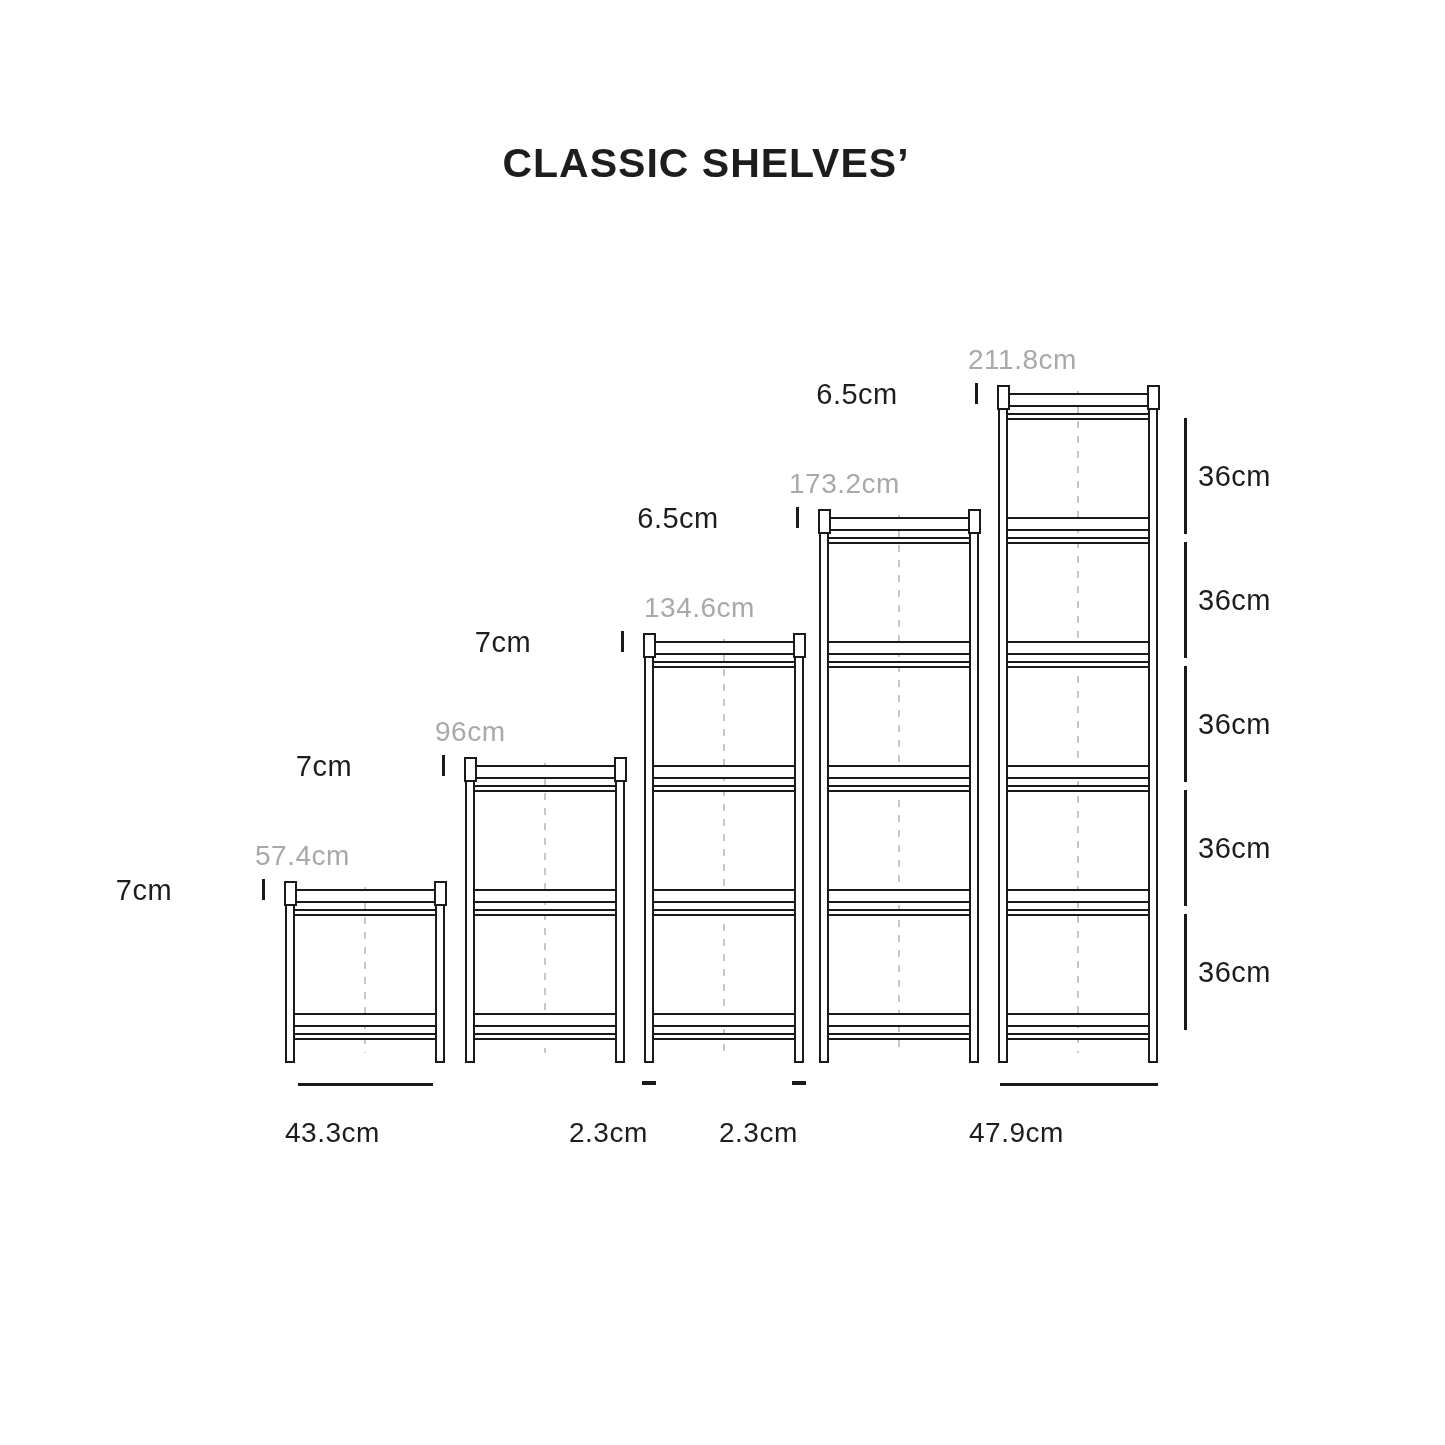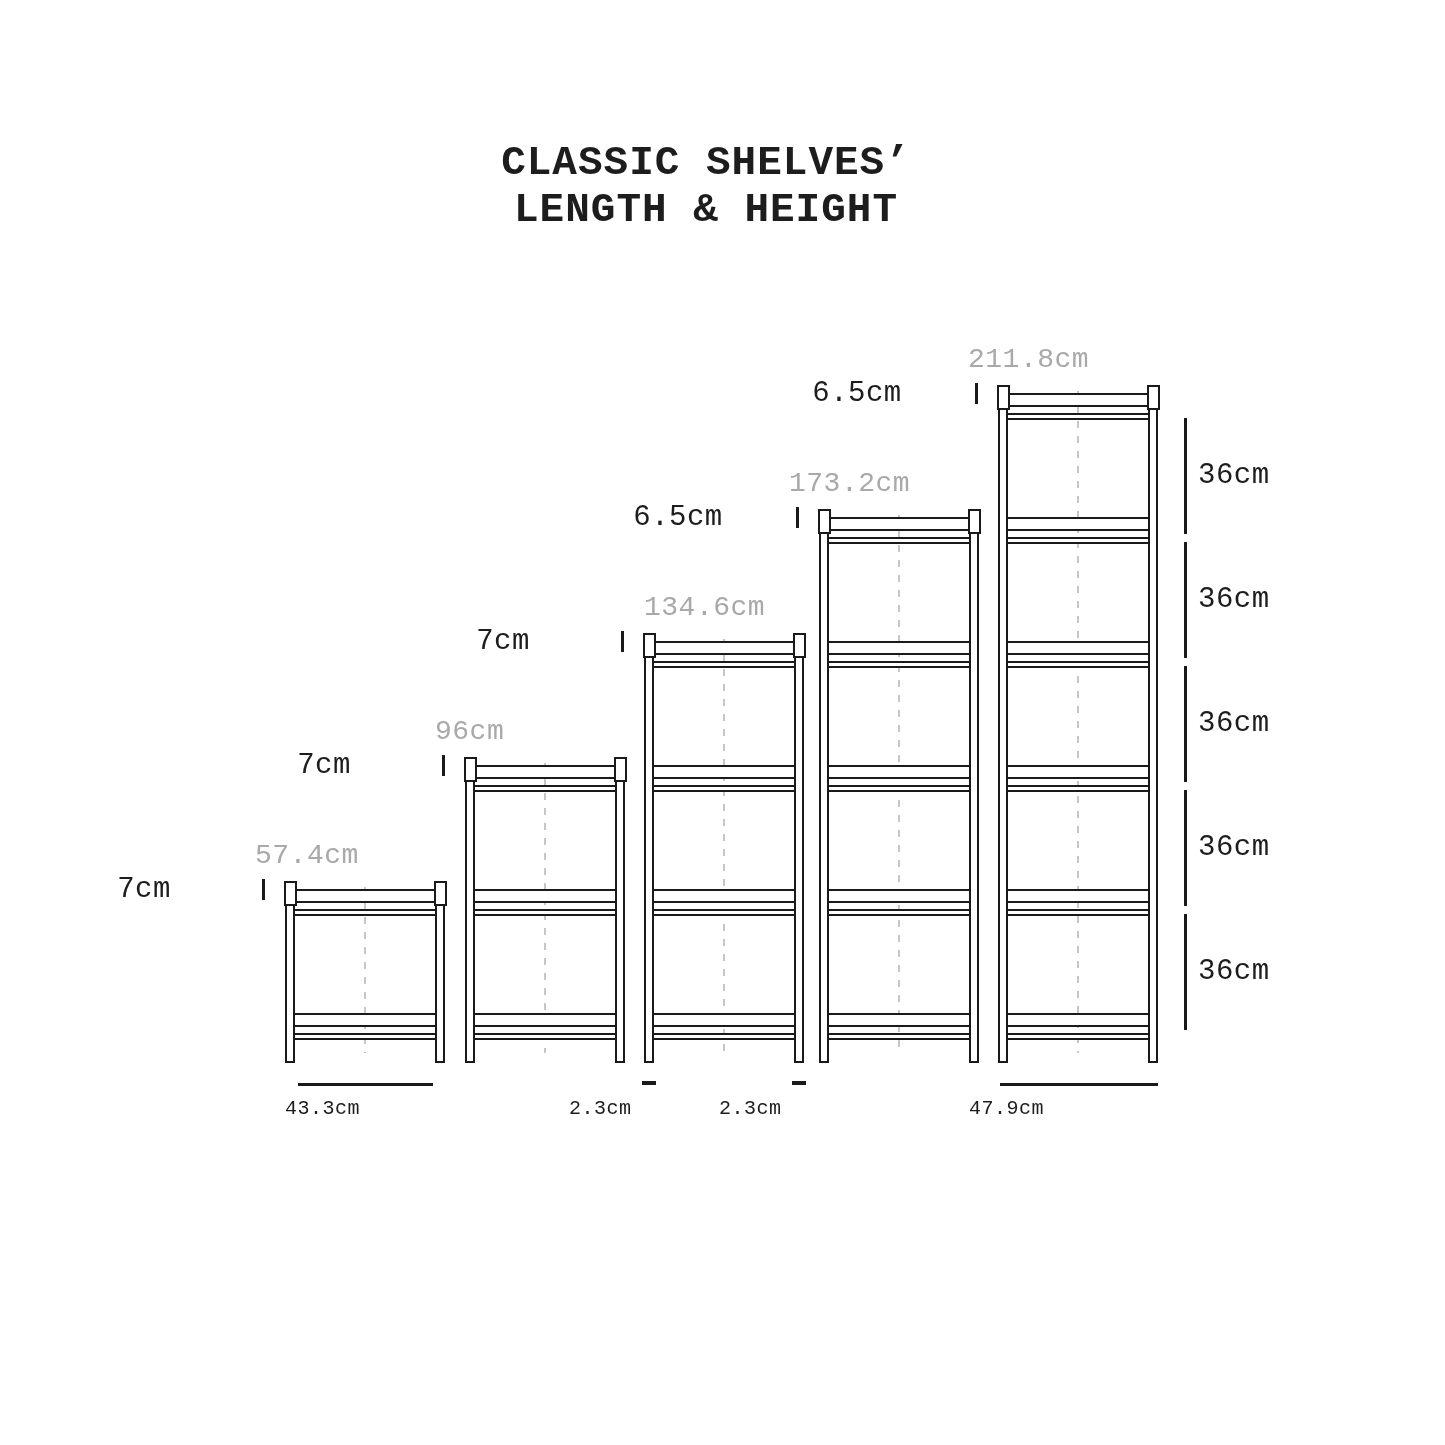--- a/index.html
+++ b/index.html
@@ -1,42 +1,41 @@
 <!DOCTYPE html>
 <html><head>
 <meta charset="utf-8">
 <style>
   html,body{margin:0;padding:0;background:#fff;}
   .canvas{
     position:relative;width:1445px;height:1445px;background:var(--bg,#ffffff);
-    font-family:Liberation Mono, monospace;overflow:hidden;
+    font-family:Liberation Sans, sans-serif;overflow:hidden;
   }
   .title{
     position:absolute;left:706px;top:140px;transform:translateX(-50%);
     text-align:center;font-weight:700;font-size:41px;line-height:47px;
     letter-spacing:1px;color:var(--ink,#1d1d1d);white-space:nowrap;
   }
   .outline{position:absolute;box-sizing:border-box;background:#fff;border:2px solid var(--line,#1a1a1a);}
   .hline{position:absolute;box-sizing:border-box;background:var(--line,#1a1a1a);}
   .dashv{position:absolute;width:2px;
     background:repeating-linear-gradient(180deg,var(--dash,#c6c6c6) 0 7px,transparent 7px 15px);}
   .lbl{position:absolute;font-size:29px;line-height:30px;height:30px;
     color:var(--ink,#1d1d1d);letter-spacing:.5px;white-space:nowrap;}
   .lbl.gray{color:var(--gray,#a9a9a9);font-size:28px;}
   .lbl.right{text-align:center;}
   .lbl.center{}
-  .lbl.small{font-size:20px;}
+  .lbl.small{font-size:28px;margin-top:24px;}
 </style>
 </head>
 <body>
 
 <div class="canvas" id="canvas" style="--bg: #ffffff; --ink: #1d1d1d; --line: #1a1a1a; --gray: #a9a9a9; --dash: #c6c6c6;">
   <div class="title">
     <div>CLASSIC SHELVES’</div>
-    <div>LENGTH &amp; HEIGHT</div>
   </div>
   <div id="drawing">
       <div class="dashv" style="left: 364px; top: 887px; height: 166px;"></div>
       <div class="outline" style="left: 293px; top: 889px; width: 144px; height: 14px;"></div>
       <div class="outline" style="left: 293px; top: 909px; width: 144px; height: 7px;"></div>
       <div class="outline" style="left: 293px; top: 1013px; width: 144px; height: 14px;"></div>
       <div class="outline" style="left: 293px; top: 1033px; width: 144px; height: 7px;"></div>
       <div class="outline" style="left: 285px; top: 903px; width: 10px; height: 160px;"></div>
       <div class="outline" style="left: 435px; top: 903px; width: 10px; height: 160px;"></div>
       <div class="outline" style="left: 283.5px; top: 881px; width: 13px; height: 25px;"></div>

